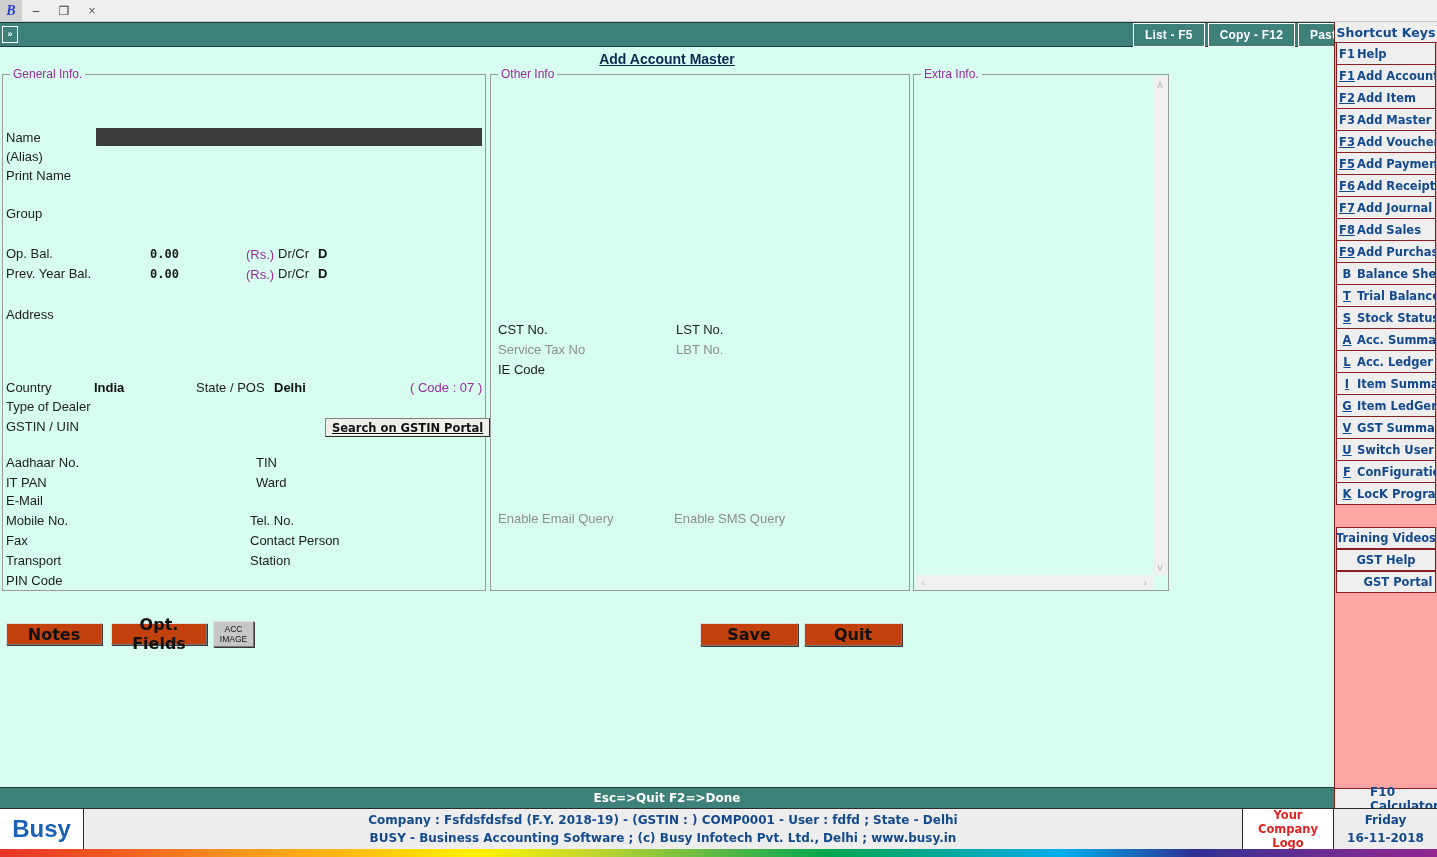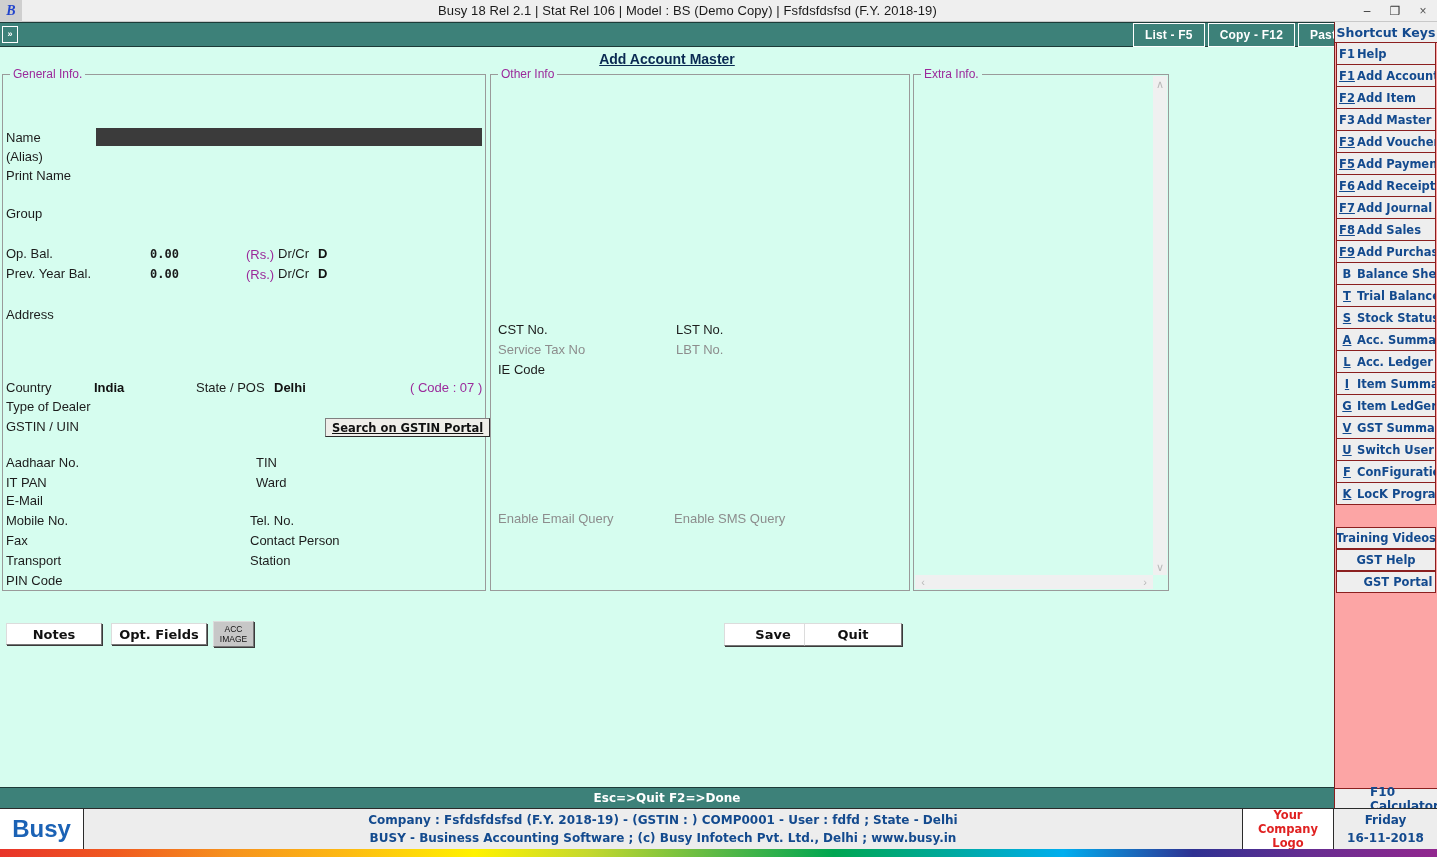--- a/index.html
+++ b/index.html
@@ -110,24 +110,24 @@
     position: absolute; left: 1px; right: 15px; bottom: 1px; height: 14px;
     background: #f0f0f0;
   }
   .sb-arrow {
     position: absolute; color: #b9b9b9; font-size: 11px; line-height: 1;
     display: flex; align-items: center; justify-content: center;
   }
 
   
   .btn3d {
-    position: absolute; background: #ffffff;
+    position: absolute; background: #c2410c;
     border: 1px solid #dcdcdc; border-right-color: #767676; border-bottom-color: #767676;
     box-shadow: 1px 1px 0 #3a3a3a;
-    font-size: 13px; font-weight: bold; color: #111;
+    font-size: 16px; font-weight: bold; color: #111;
     display: flex; align-items: center; justify-content: center;
     font-family: "DejaVu Sans", sans-serif;
     text-align: center;
   }
   .btn-acc {
     position: absolute; background: #c7c7c7;
     border: 1px solid #dcdcdc; border-right-color: #767676; border-bottom-color: #767676;
     box-shadow: 1px 1px 0 #3a3a3a;
     font-size: 8.5px; color: #111; text-align: left; line-height: 10px;
     display: flex; flex-direction: column; align-items: center; justify-content: center;
@@ -215,21 +215,20 @@
       #2e3192 83%, #662d91 91%, #92278f 100%);
   }
 </style>
 </head>
 <body>
 
 <div id="app">
 
   <div class="os-titlebar">
     <div class="os-appicon">B</div>
-    <div class="os-title">Busy 18  Rel 2.1  |  Stat Rel 106  |  Model : BS (Demo Copy)  |  Fsfdsfdsfsd (F.Y. 2018-19)</div>
     <div class="os-btns">
       <div class="os-btn">–</div>
       <div class="os-btn">❐</div>
       <div class="os-btn close">×</div>
     </div>
   </div>
 
   <div class="busy-toolbar">
     <div class="chev-btn">»</div>
     <div class="tb-spacer"></div>
@@ -313,21 +312,21 @@
         <div class="sb-arrow" style="right:2px; top:0; width:12px; height:14px;">›</div>
       </div>
     </div>
 
     <div class="btn3d" style="left:6px; top:576px; width:96px; height:22px;">Notes</div>
     <div class="btn3d" style="left:111px; top:576px; width:96px; height:22px;">Opt. Fields</div>
     <div class="btn-acc" style="left:213px; top:574px; width:41px; height:26px;">
       <span>ACC</span>
       <span>IMAGE</span>
     </div>
-    <div class="btn3d" style="left:700px; top:576px; width:98px; height:23px;margin-left:24px;">Save</div>
+    <div class="btn3d" style="left:700px; top:576px; width:98px; height:23px;">Save</div>
     <div class="btn3d" style="left:804px; top:576px; width:98px; height:23px;">Quit</div>
   </div>
 
   <div class="hintbar">Esc=&gt;Quit   F2=&gt;Done</div>
 
   <div class="sidebar">
     <div class="sb-head">Shortcut Keys</div>
     <div id="sidebar-items">
         <div class="sb-item">
           <span class="sb-key nounder">F1</span>

